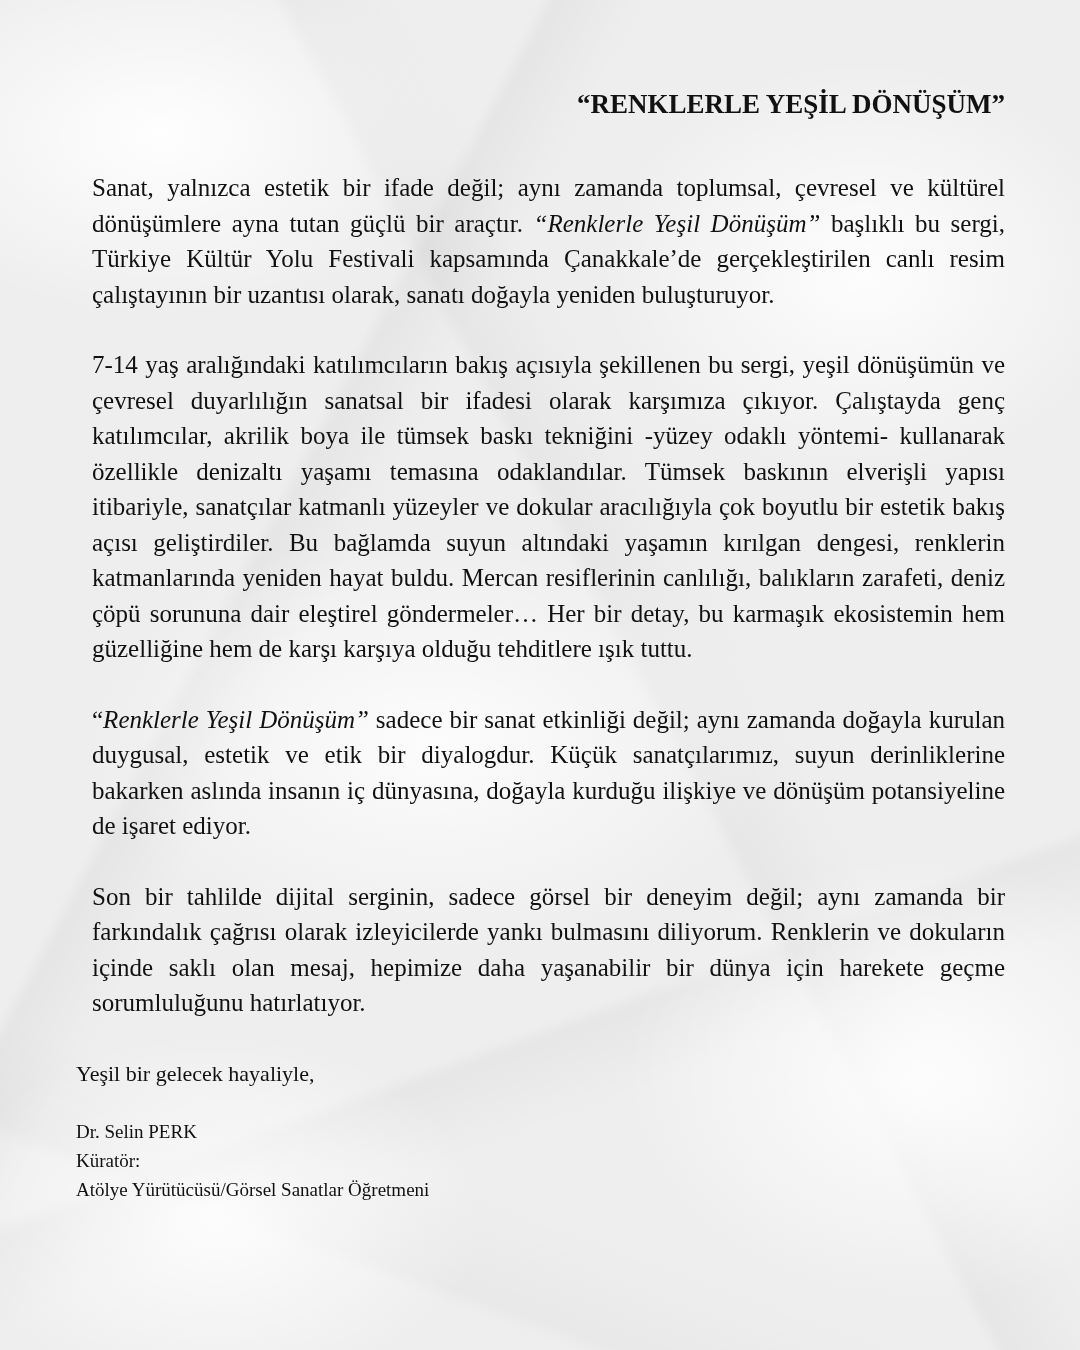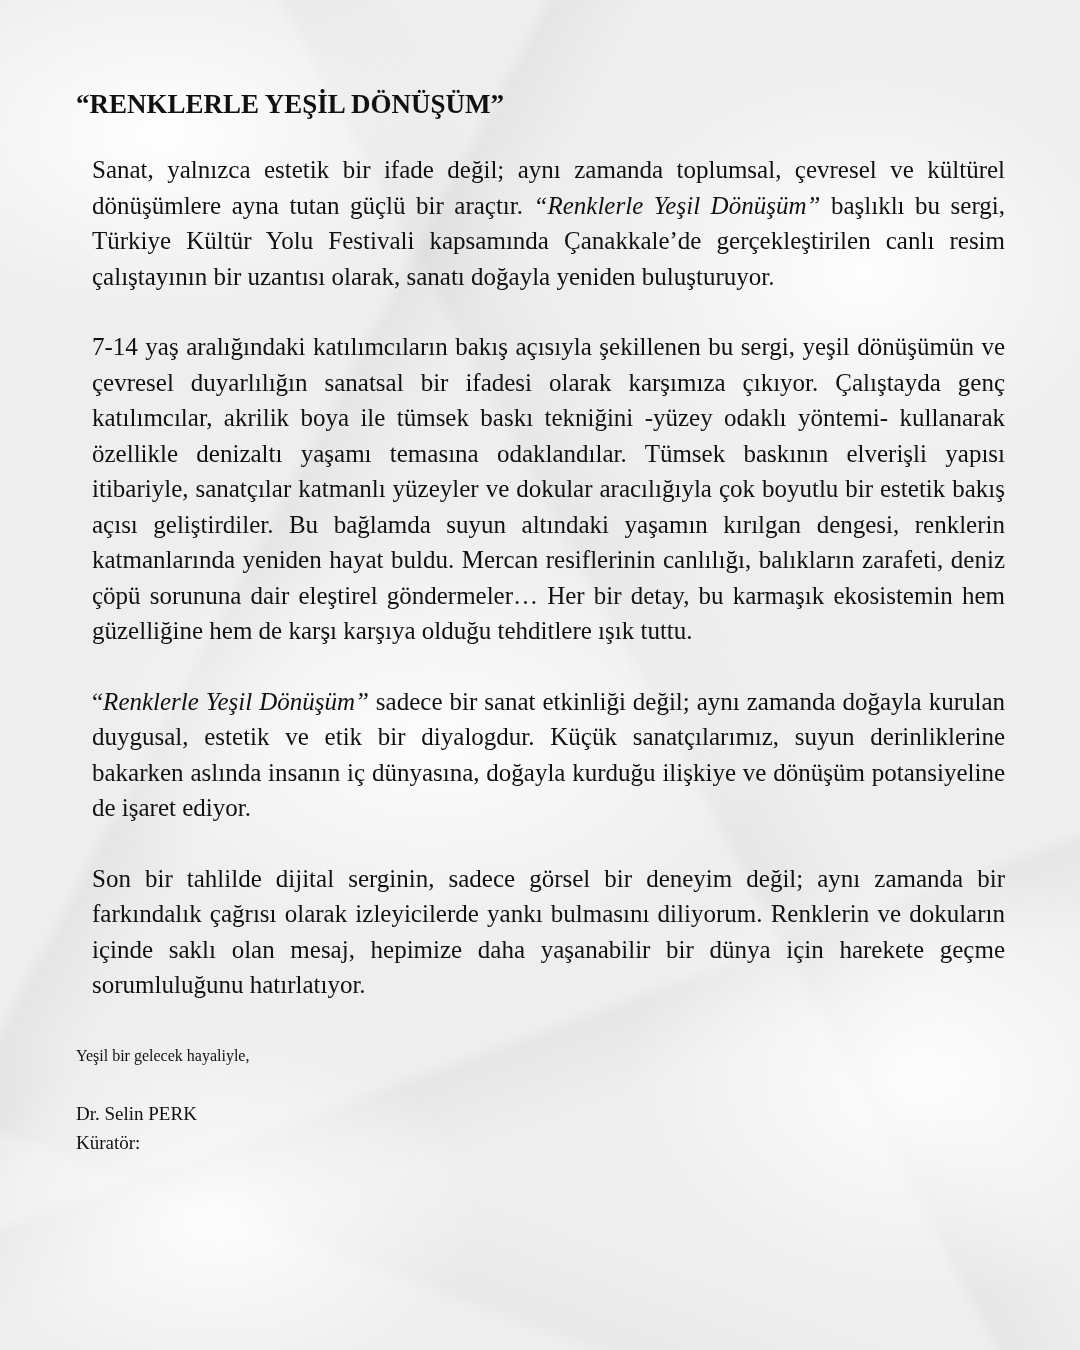--- a/index.html
+++ b/index.html
@@ -29,34 +29,35 @@
     }
     .content {
       position: absolute;
       left: 76px;
       top: 84px;
       width: 929px;
     }
     .title {
       font-size: 27px;
       font-weight: bold;
-      margin: 0 0 28px 0;
+      margin: 0 0 46px 0;
       line-height: 40px;
       letter-spacing: 0px;
+      text-align: right;
     }
     .para {
       font-size: 25px;
       line-height: 35.5px;
       text-align: justify;
       margin: 0 0 35px 16px;
       transform-origin: left top;
     }
     .para em { font-style: italic; }
     .closing {
-      font-size: 16px;
+      font-size: 22px;
       line-height: 35px;
       margin: 0 0 26px 0;
     }
     .closing div { white-space: nowrap; }
     .signature {
       font-size: 19px;
       line-height: 29px;
     }
     .signature div { white-space: nowrap; }
   </style>
@@ -76,14 +77,15 @@
 
   <p class="para"><span>Son bir tahlilde dijital serginin, sadece görsel bir deneyim değil; aynı zamanda bir farkındalık çağrısı olarak izleyicilerde yankı bulmasını diliyorum. Renklerin ve dokuların içinde saklı olan mesaj, hepimize daha yaşanabilir bir dünya için harekete geçme sorumluluğunu hatırlatıyor.</span></p>
 
   <div class="closing">
     <div>Yeşil bir gelecek hayaliyle,</div>
   </div>
 
   <div class="signature">
     <div>Dr. Selin PERK</div>
     <div>Küratör:</div>
+    <div>Atölye Yürütücüsü/Görsel Sanatlar Öğretmeni</div>
   </div>
 </div>
 
 </body></html>

